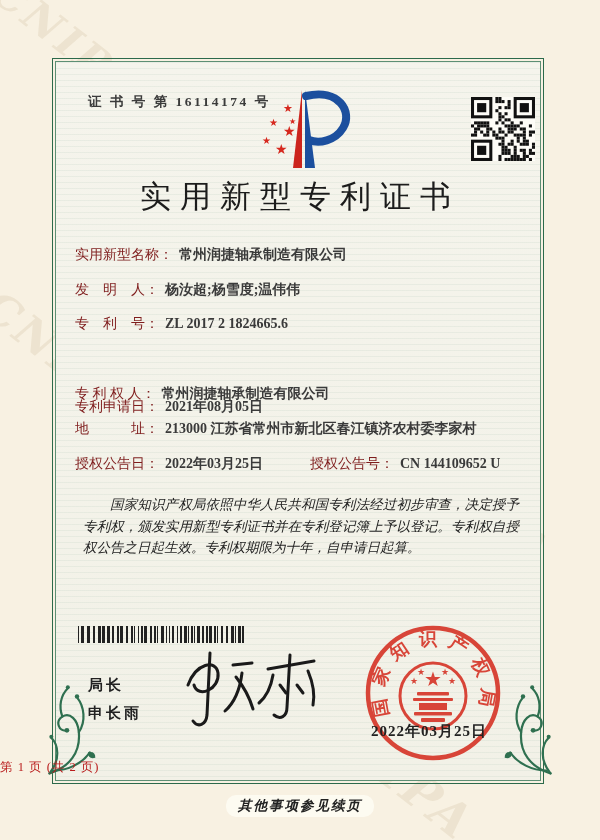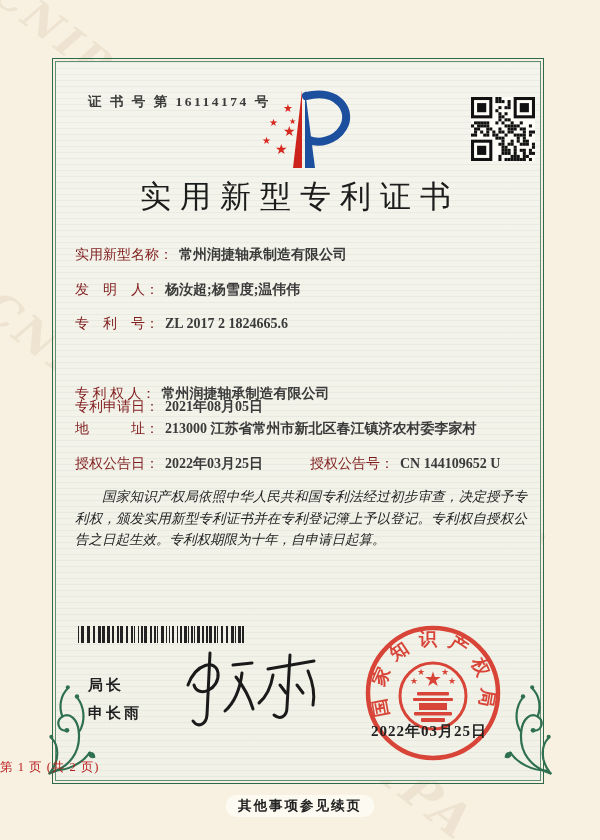--- a/index.html
+++ b/index.html
@@ -31,39 +31,39 @@
          font-size:31px;font-weight:400;color:#1c1c1c;letter-spacing:9px;}
 
   .field-row{position:absolute;left:75px;width:452px;height:22px;font-size:14px;
              color:#333;white-space:nowrap;}
   .field-label{font-weight:400;color:#7f1d1d;}
   .field-value{font-weight:600;margin-left:6px;color:#3a3a3a;}
   .field-pair2{position:absolute;left:235px;top:0;}
 
   .body-text{position:absolute;left:75px;top:486px;width:452px;font-size:13.5px;
              line-height:21.5px;color:#222;font-style:italic;font-weight:500;}
-  .body-text p{margin:0;text-indent:2em;text-align:justify;}
+  .body-text p{margin:8px;text-indent:2em;text-align:justify;}
 
   .barcode{position:absolute;left:78px;top:626px;width:168px;height:17px;}
 
   .signer{position:absolute;left:88px;top:671px;font-family:"Liberation Sans","DejaVu Sans",sans-serif;
           font-weight:700;font-size:15px;color:#222;letter-spacing:3px;line-height:28px;}
   .signature{position:absolute;left:170px;top:645px;width:170px;height:90px;}
 
   .seal{position:absolute;left:362px;top:622px;width:142px;height:142px;opacity:0.92;}
   .seal-ring-text{font-size:18px;letter-spacing:10px;font-weight:700;fill:#d6372a;
                   font-family:"Liberation Serif",serif;}
   .seal-date{position:absolute;left:371px;top:722px;font-size:15px;color:#222;
              letter-spacing:1px;font-weight:600;}
 
   .page-num{position:absolute;left:0;top:759px;width:100%;text-align:left;
             font-size:12.5px;color:#b91c1c;letter-spacing:1px;}
 
   .cont-note{position:absolute;left:50%;top:795px;transform:translateX(-50%);
-             font-size:13.5px;color:#222;font-weight:600;letter-spacing:2px;
+             font-size:13.5px;color:#222;font-style:italic;font-weight:600;letter-spacing:2px;
              background:rgba(255,253,246,0.75);padding:2px 12px;border-radius:10px;}
 </style>
 </head>
 <body>
 
 <div class="page">
 
   <span class="wm" style="left:-20px;top:15px;font-size:42px;">CNIPA</span>
   <span class="wm" style="left:255px;top:128px;font-size:30px;color:rgba(186,158,118,0.10);">CNIPA</span>
   <span class="wm" style="left:368px;top:232px;font-size:40px;">CNIPA</span>

